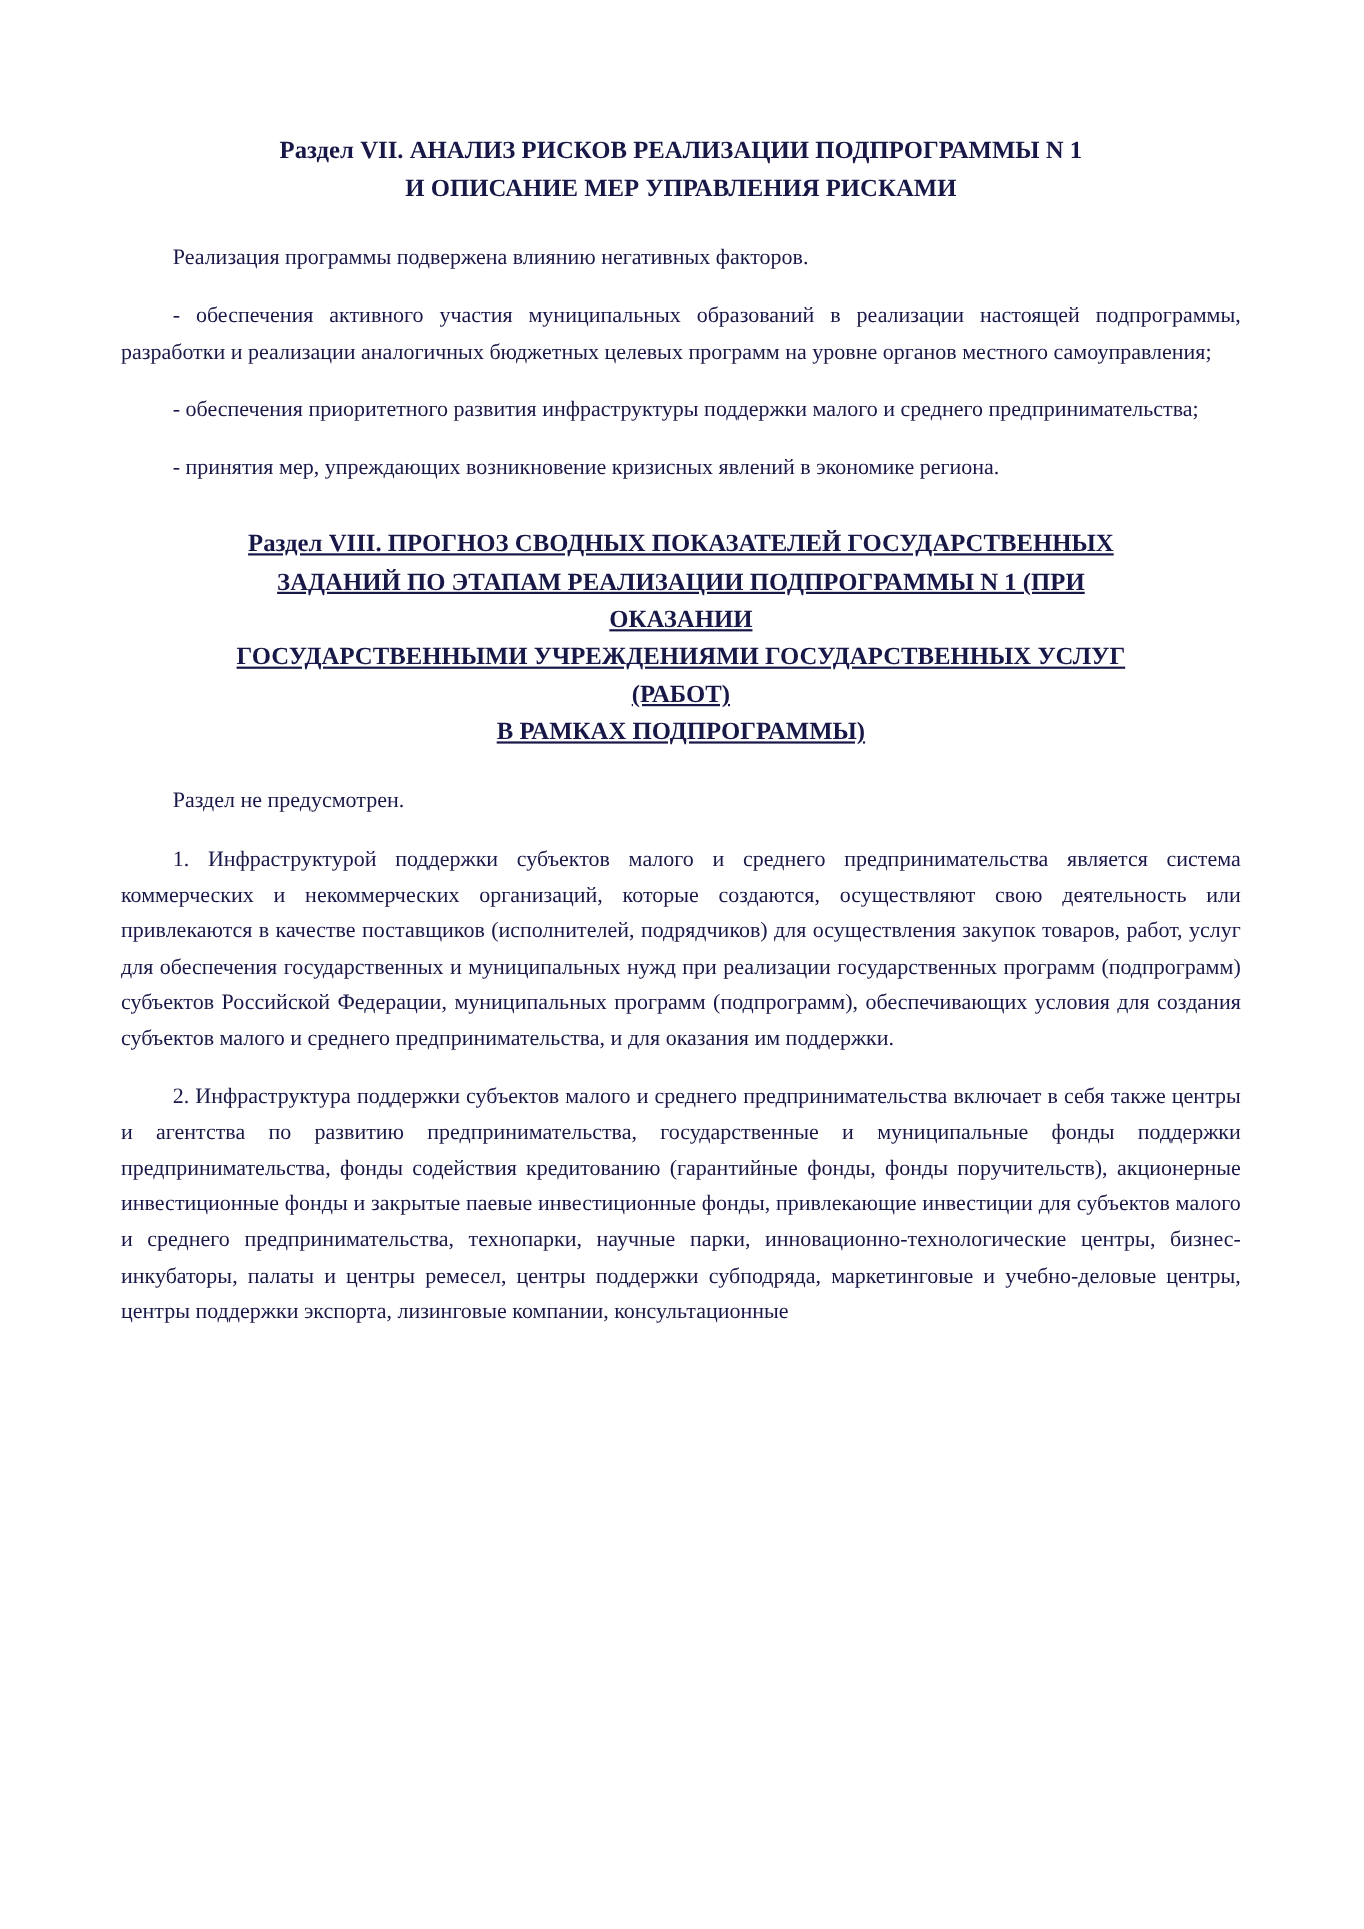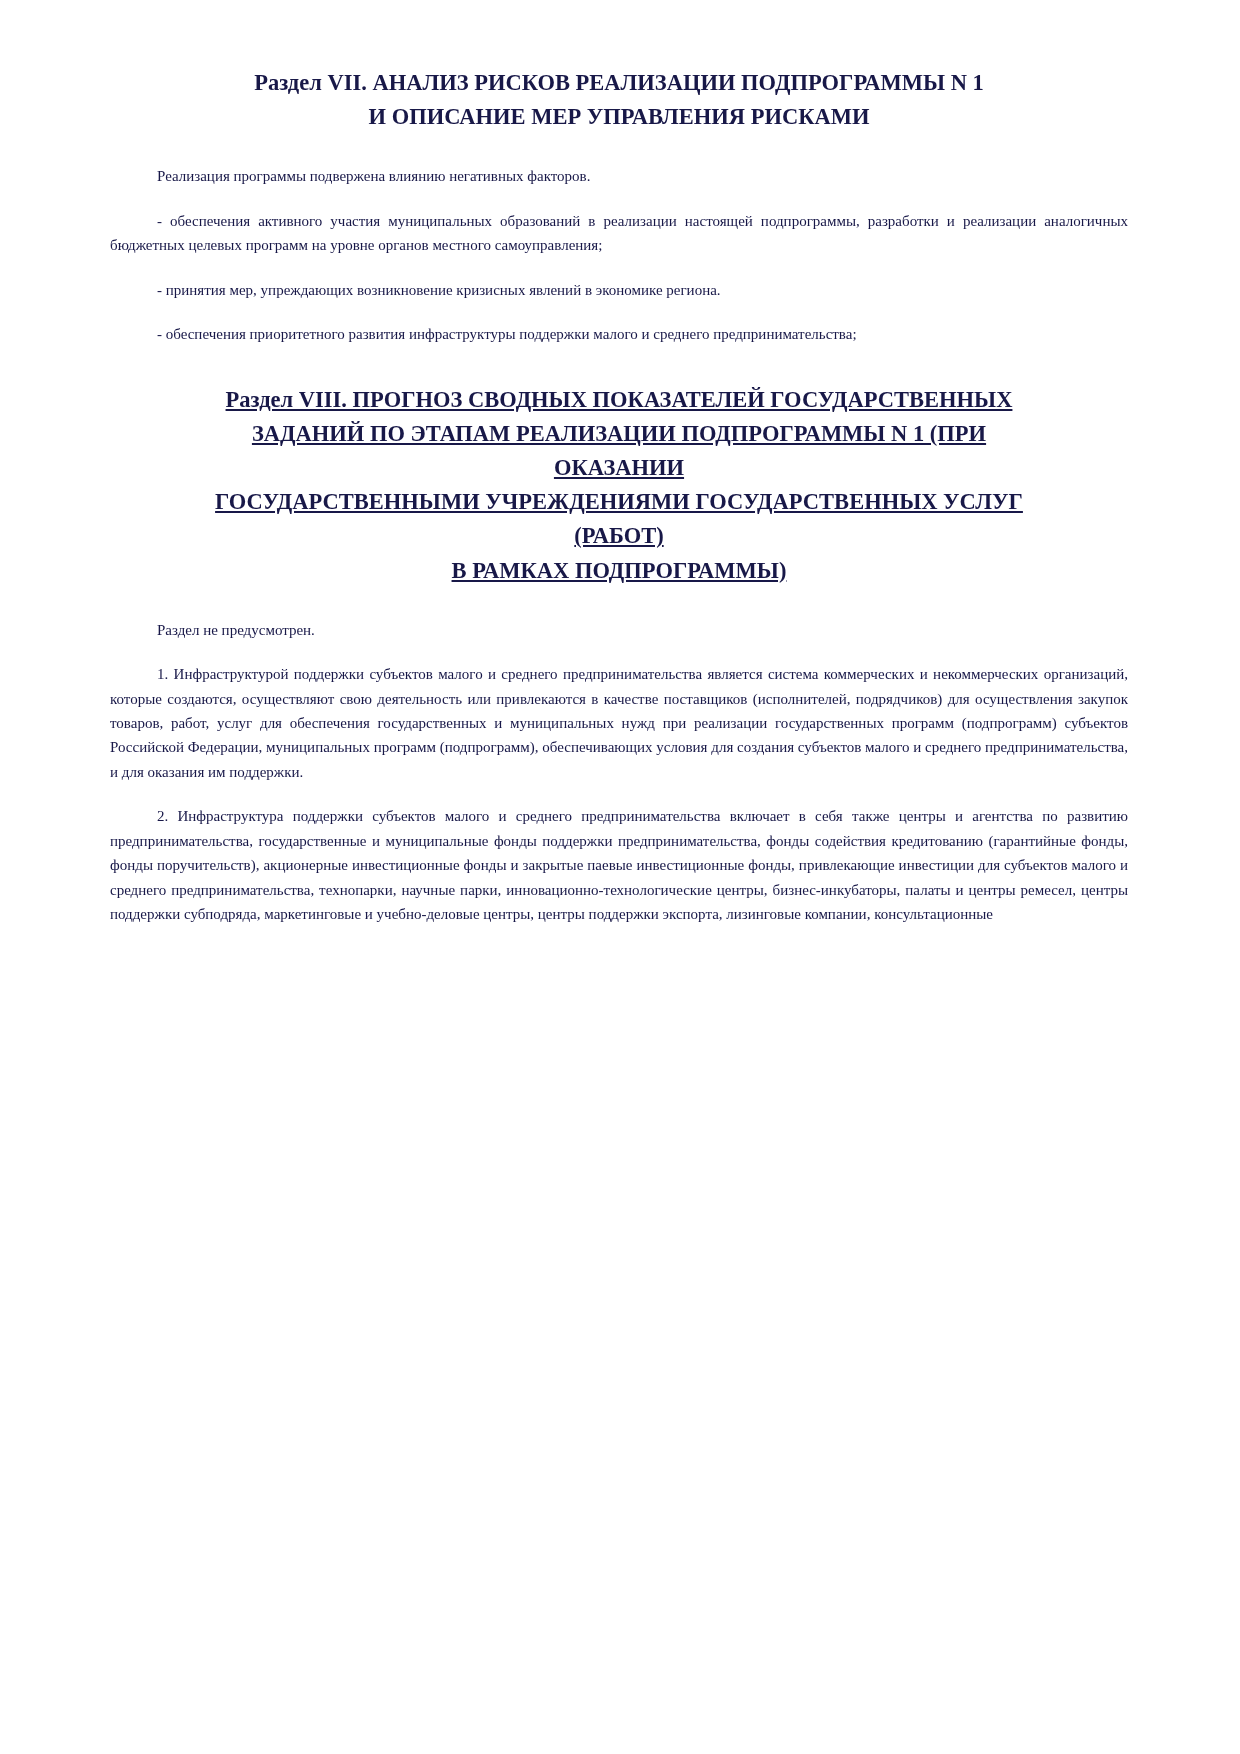--- a/index.html
+++ b/index.html
@@ -12,34 +12,34 @@
     height: 1754px;
     box-sizing: border-box;
     font-family: "Liberation Serif", "DejaVu Serif", serif;
     color: #181848;
     overflow: hidden;
   }
   .page {
     box-sizing: border-box;
     width: 1240px;
     height: 1754px;
-    padding: 66px 112px 40px 110px;
+    padding: 120px 112px 40px 110px;
     background: #ffffff;
   }
   .heading {
     font-size: 22.5px;
     font-weight: bold;
     text-align: center;
     line-height: 1.52;
     white-space: pre-line;
     margin: 0 0 30px 0;
   }
   .spacer-top { margin-top: 36px; text-decoration: underline; }
   .para {
-    font-size: 15px;
+    font-size: 20px;
     line-height: 1.63;
     text-align: justify;
     text-indent: 47px;
     margin: 0 0 20px 0;
   }
   .para.last { margin-bottom: 0; }
 </style>
 </head>
 <body>
 
@@ -47,23 +47,23 @@
 
   <h1 class="heading">Раздел VII. АНАЛИЗ РИСКОВ РЕАЛИЗАЦИИ ПОДПРОГРАММЫ N 1
 И ОПИСАНИЕ МЕР УПРАВЛЕНИЯ РИСКАМИ</h1>
 
   <p class="para">Реализация программы подвержена влиянию негативных факторов.</p>
 
 
 
   <p class="para">- обеспечения активного участия муниципальных образований в реализации настоящей подпрограммы, разработки и реализации аналогичных бюджетных целевых программ на уровне органов местного самоуправления;</p>
 
+  <p class="para">- обеспечения приоритетного развития инфраструктуры поддержки малого и среднего предпринимательства;</p>
+
   <p class="para">- принятия мер, упреждающих возникновение кризисных явлений в экономике региона.</p>
-
-  <p class="para">- обеспечения приоритетного развития инфраструктуры поддержки малого и среднего предпринимательства;</p>
 
   <h1 class="heading spacer-top">Раздел VIII. ПРОГНОЗ СВОДНЫХ ПОКАЗАТЕЛЕЙ ГОСУДАРСТВЕННЫХ
 ЗАДАНИЙ ПО ЭТАПАМ РЕАЛИЗАЦИИ ПОДПРОГРАММЫ N 1 (ПРИ
 ОКАЗАНИИ
 ГОСУДАРСТВЕННЫМИ УЧРЕЖДЕНИЯМИ ГОСУДАРСТВЕННЫХ УСЛУГ
 (РАБОТ)
 В РАМКАХ ПОДПРОГРАММЫ)</h1>
 
   <p class="para">Раздел не предусмотрен.</p>
 

